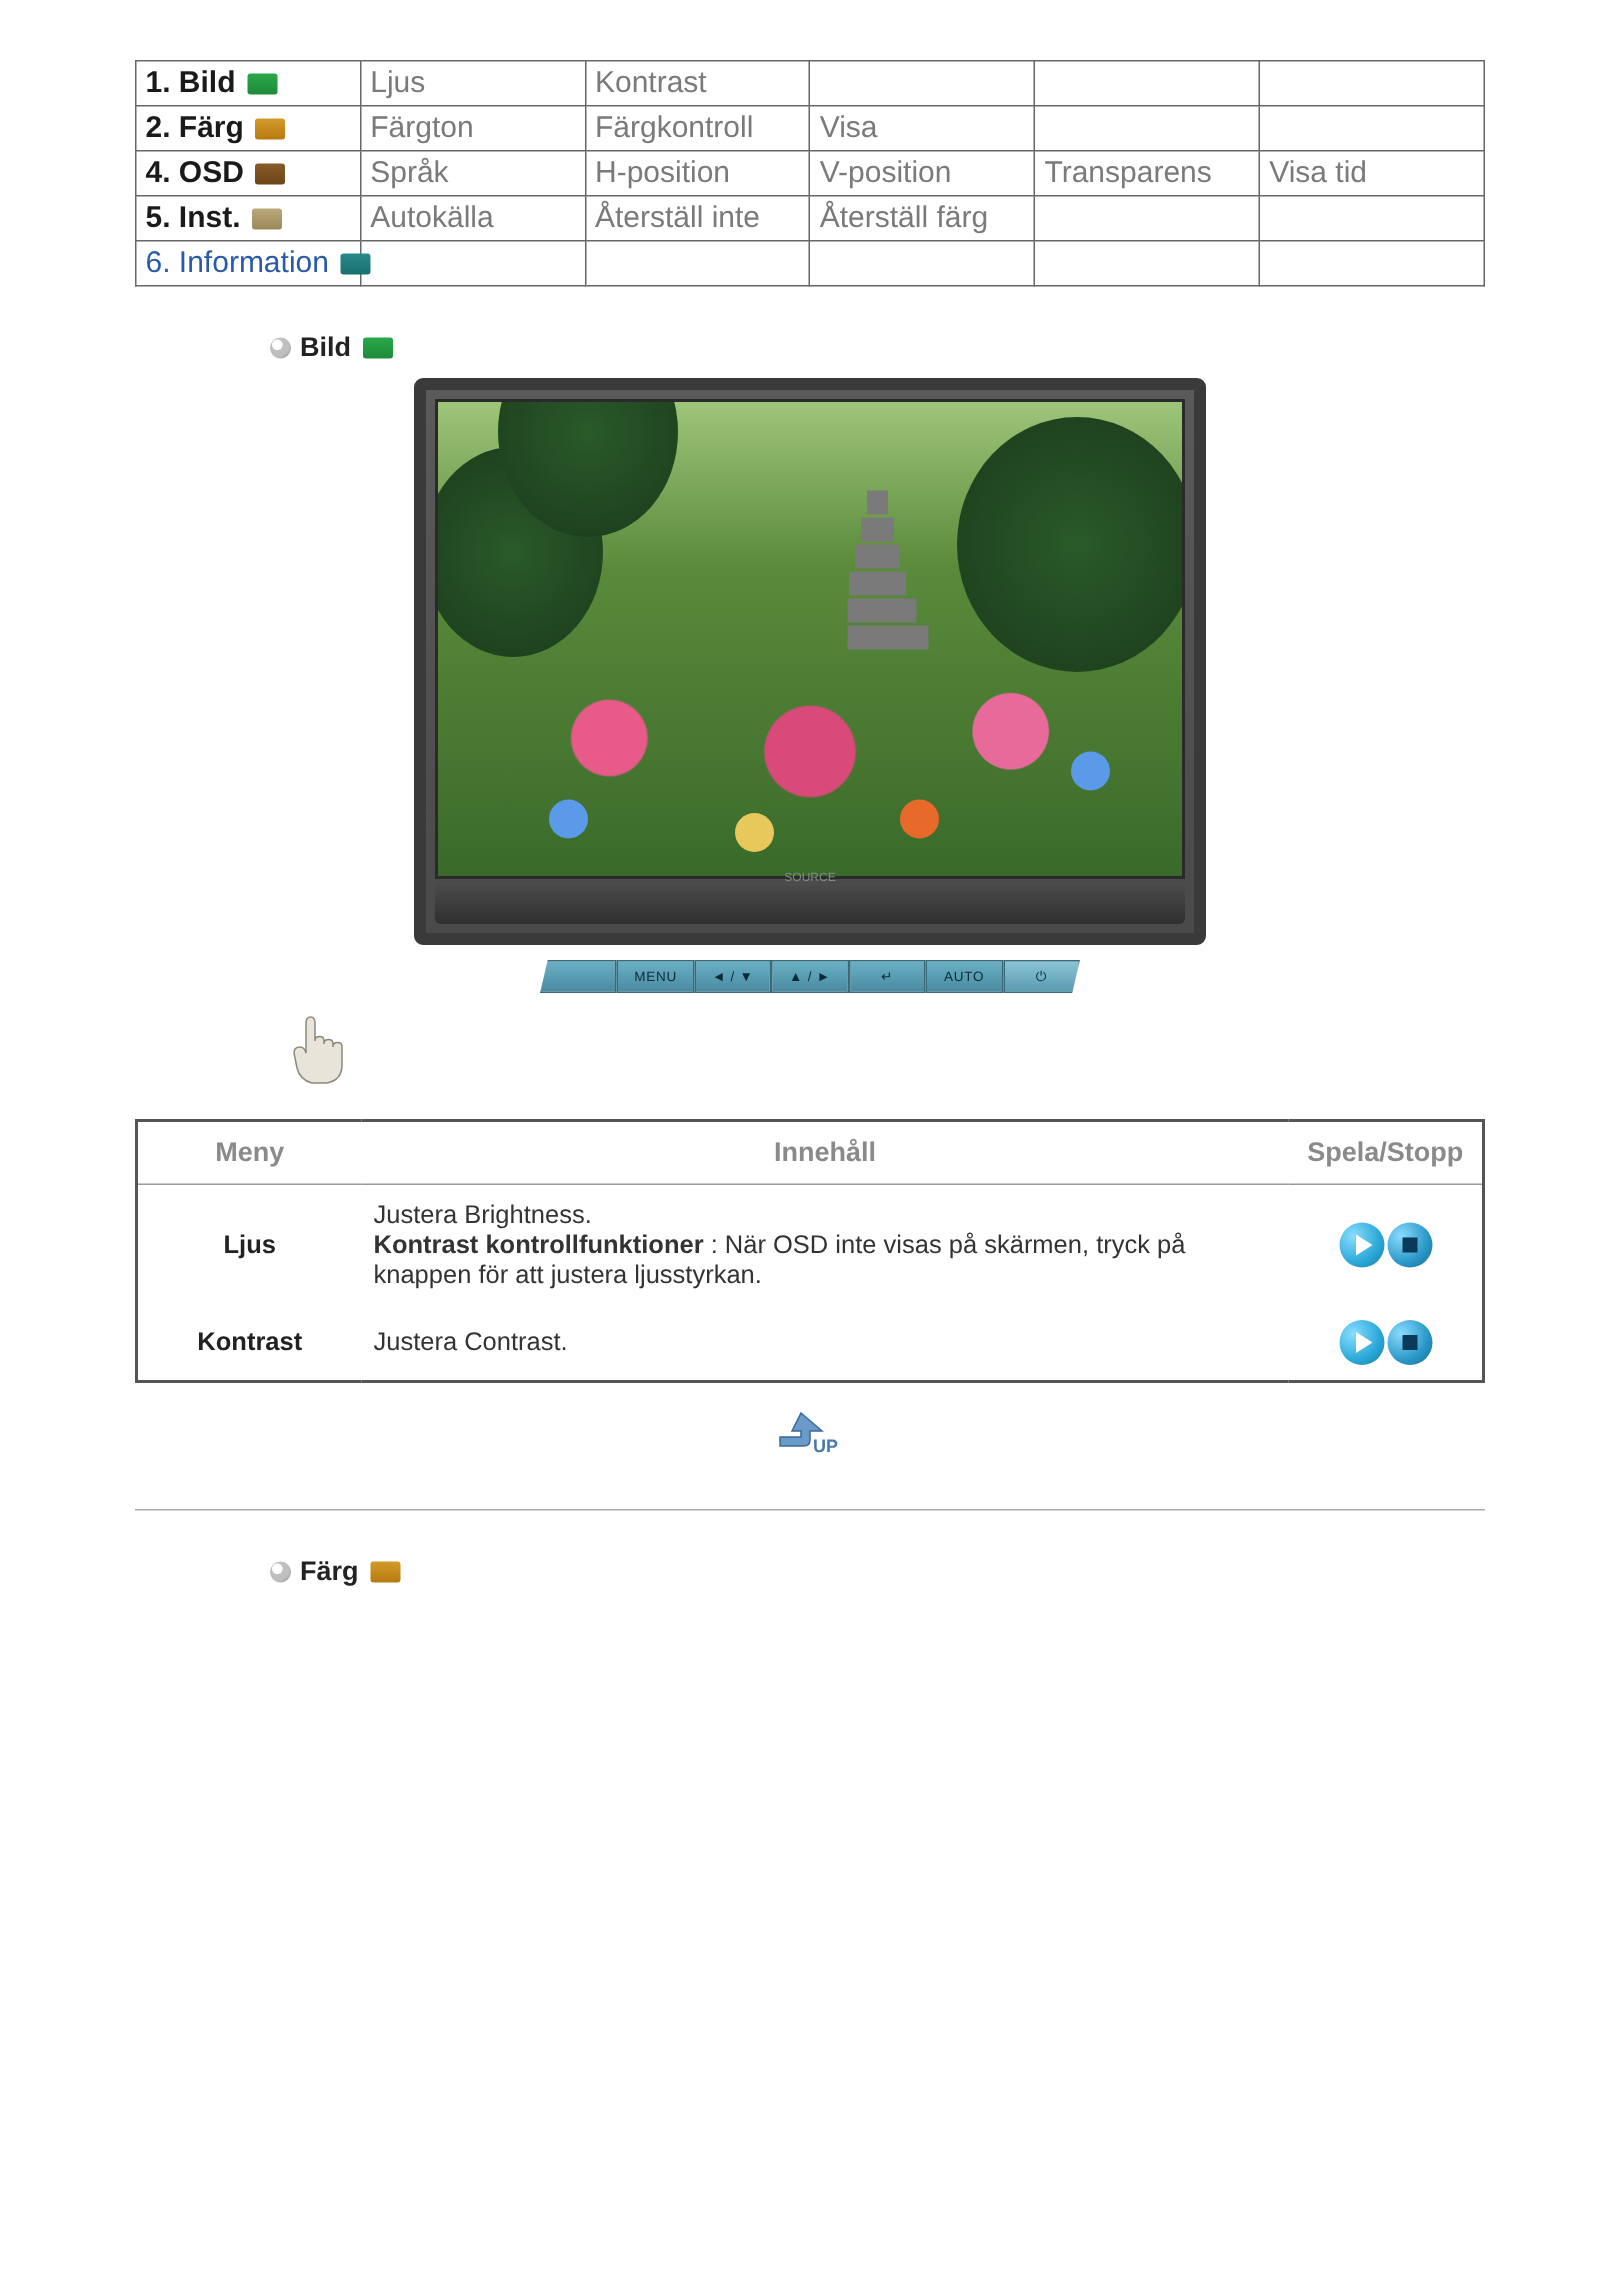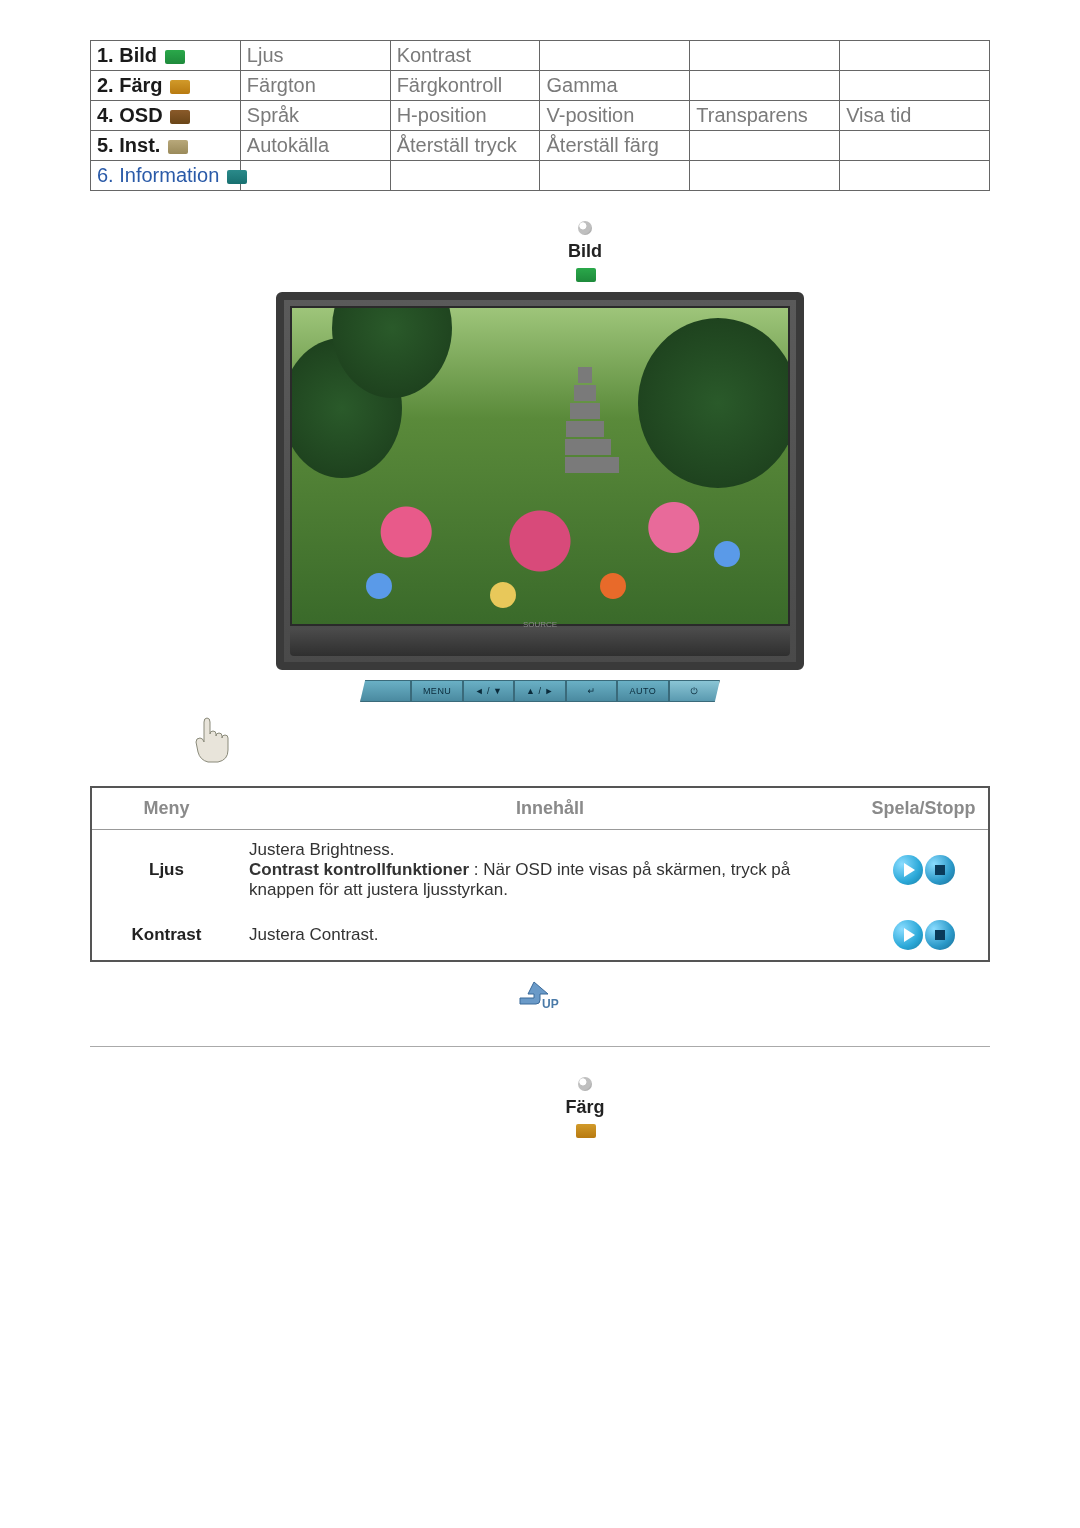--- a/index.html
+++ b/index.html
@@ -55,21 +55,20 @@
   .icon-info { background: linear-gradient(#2a8a8a,#187070); }
 
   .section-head {
     margin: 30px 0 10px 90px;
     font-weight: bold;
     font-size: 18px;
     color: #222;
     display:flex;
     align-items:center;
     gap:6px;
-    flex-direction:column;
   }
   .bullet-icon {
     width: 14px; height: 14px;
     display:inline-block;
     border-radius:50%;
     background: radial-gradient(circle at 35% 35%, #fff 0 25%, #bfbfbf 30% 60%, #8a8a8a 100%);
   }
 
   .monitor {
     width: 528px;
@@ -238,36 +237,36 @@
           <td class="sub">Ljus</td>
           <td class="sub">Kontrast</td>
           <td class="sub"></td>
           <td class="sub"></td>
           <td class="sub"></td>
         </tr>
         <tr>
           <td class="label-cell">2. Färg <span class="icon-badge icon-farg"></span></td>
           <td class="sub">Färgton</td>
           <td class="sub">Färgkontroll</td>
-          <td class="sub">Gamma</td>
+          <td class="sub">Visa</td>
           <td class="sub"></td>
           <td class="sub"></td>
         </tr>
         <tr>
           <td class="label-cell">4. OSD <span class="icon-badge icon-osd"></span></td>
           <td class="sub">Språk</td>
           <td class="sub">H-position</td>
           <td class="sub">V-position</td>
           <td class="sub">Transparens</td>
           <td class="sub">Visa tid</td>
         </tr>
         <tr>
           <td class="label-cell">5. Inst. <span class="icon-badge icon-inst"></span></td>
           <td class="sub">Autokälla</td>
-          <td class="sub">Återställ tryck</td>
+          <td class="sub">Återställ inte</td>
           <td class="sub">Återställ färg</td>
           <td class="sub"></td>
           <td class="sub"></td>
         </tr>
         <tr>
           <td class="label-cell active">6. Information <span class="icon-badge icon-info"></span></td>
           <td class="sub"></td>
           <td class="sub"></td>
           <td class="sub"></td>
           <td class="sub"></td>
@@ -326,21 +325,21 @@
         <th>Meny</th>
         <th>Innehåll</th>
         <th>Spela/Stopp</th>
       </tr>
     </thead>
     <tbody id="detail-tbody">
         <tr>
           <td class="meny">Ljus</td>
           <td>
             <div>Justera Brightness.</div>
-            <div><b>Contrast kontrollfunktioner</b> : När OSD inte visas på skärmen, tryck på knappen för att justera ljusstyrkan.</div>
+            <div><b>Kontrast kontrollfunktioner</b> : När OSD inte visas på skärmen, tryck på knappen för att justera ljusstyrkan.</div>
           </td>
           <td class="controls"><span class="play-btn"></span><span class="stop-btn"></span></td>
         </tr>
         <tr>
           <td class="meny">Kontrast</td>
           <td>
             <div>Justera Contrast.</div>
           </td>
           <td class="controls"><span class="play-btn"></span><span class="stop-btn"></span></td>
         </tr>

